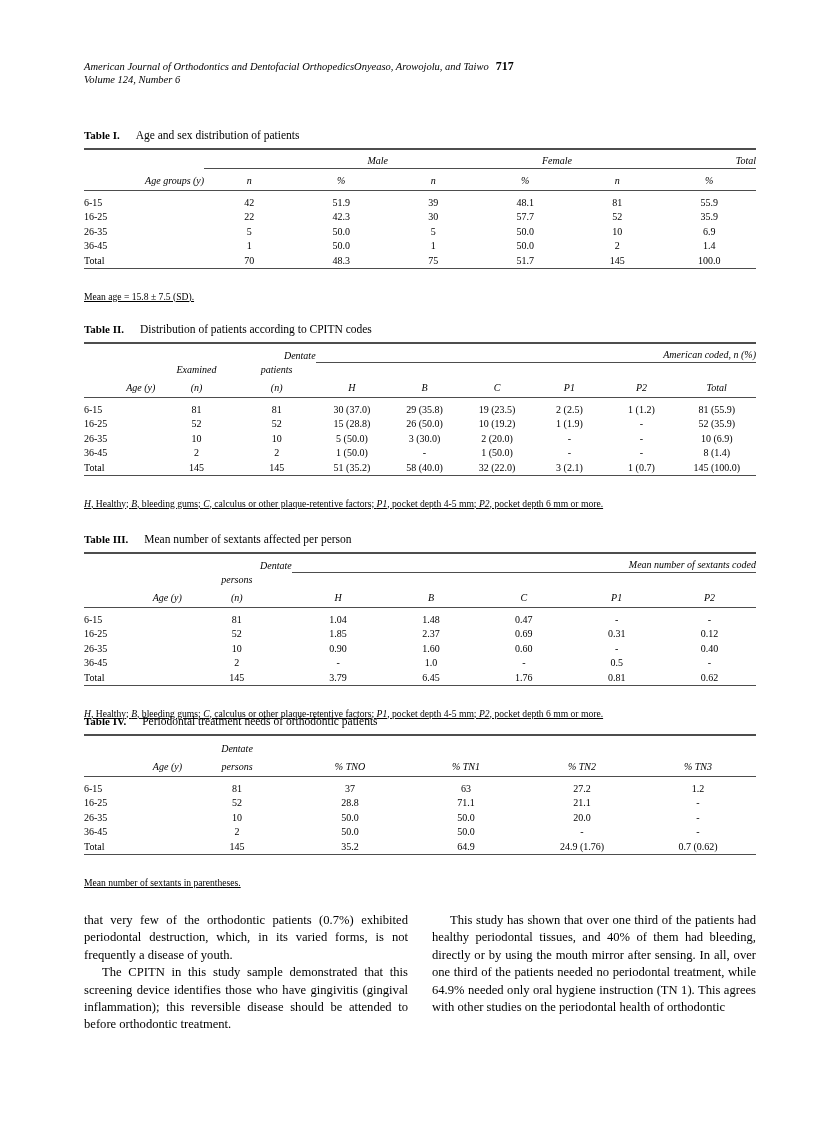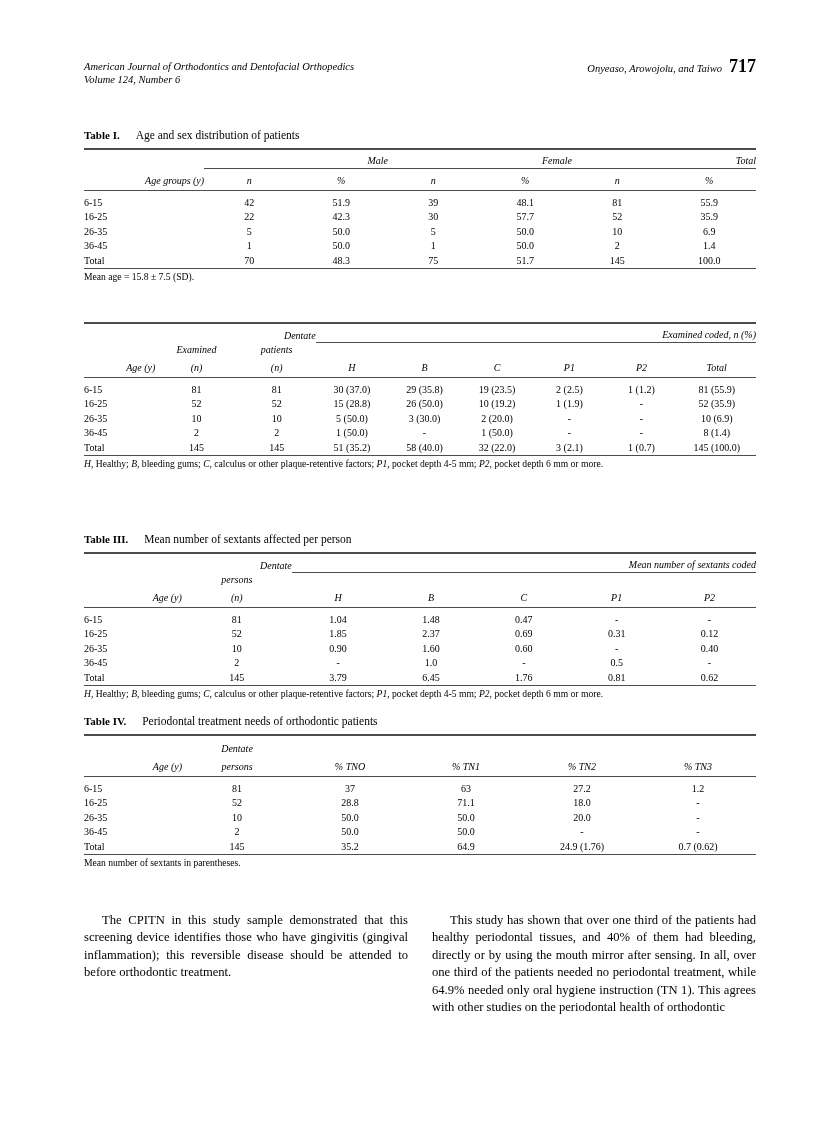--- a/index.html
+++ b/index.html
@@ -22,35 +22,35 @@
     height: 1122px;
   }
 
   
   .runhead {
     position: absolute;
     left: 84px;
     top: 60px;
     width: 672px;
     display: flex;
-    justify-content: space-between;
+    justify-content: flex-start;
     align-items: flex-start;
     font-size: 10.5px;
     line-height: 13px;
   }
   .runhead-left { font-style: italic; }
   .runhead-left .vol { font-style: italic; }
   .runhead-right {
     font-style: italic;
     white-space: nowrap;
   }
   .runhead-right .pageno {
     font-style: normal;
     font-weight: bold;
-    font-size: 18px;
+    font-size: 12px;
     margin-left: 7px;
   }
 
   
   .tblock { position: absolute; left: 84px; width: 672px; }
 
   .tcaption {
     font-size: 11.5px;
     line-height: 15px;
     margin-bottom: 5px;
@@ -94,22 +94,23 @@
   }
   tr.subhead td.stub { text-align: left; }
 
   tr.datarow td { height: 14.5px; text-align: center; }
   tr.datarow td.stub { text-align: left; }
   tr.datarow.first td { padding-top: 4px; }
 
   .fnote {
     font-size: 9.6px;
     line-height: 13px;
-    margin-top: 0;
+    margin-top: 20px;
     font-style: normal;
+    text-decoration: underline;
   }
   .fnote i { font-style: italic; }
 
   
   .t1 .c-stub { width: 122px; }
   .t1 .c-n    { width: 92px; }
   .t1 .c-pc   { width: 95px; }
 
   .t2 .c-stub { width: 78px; }
   .t2 .c-ex   { width: 88px; }
@@ -243,38 +244,41 @@
         </tr>
         <tr class="spanrule rule-bot">
           <td colspan="7"></td>
         </tr>
       </tbody>
     </table>
     <div class="fnote">Mean age = 15.8 ± 7.5 (SD).</div>
   </div>
 
   <div class="tblock t2" style="top:322px;">
+    <div class="tcaption">
+      <span class="tnum">Table II.</span><span class="ttitle">Distribution of patients according to CPITN codes</span>
+    </div>
     <table class="jt">
       <colgroup>
         <col class="c-stub">
           <col class="c-ex">
           <col class="c-dp">
         <col class="c-d">
           <col class="c-d">
           <col class="c-d">
           <col class="c-d">
           <col class="c-d">
           <col class="c-tot">
       </colgroup>
       <tbody>
         <tr class="grouprow rule-top">
           <td></td>
           <td></td>
           <td>Dentate</td>
-          <td colspan="6">Examined coded, n (%)</td>
+          <td colspan="6">American coded, n (%)</td>
         </tr>
         <tr class="subhead">
           <td class="stub"></td>
           <td>Examined</td>
           <td>patients</td>
           <td colspan="6" class="sp2" style="border-top:1px solid #4d4d4d;"></td>
         </tr>
         <tr class="colhead">
           <td class="stub">Age (y)</td>
           <td>(n)</td>
@@ -473,21 +477,21 @@
           <td>37</td>
           <td>63</td>
           <td>27.2</td>
           <td>1.2</td>
         </tr>
         <tr class="datarow">
           <td class="stub">16-25</td>
           <td>52</td>
           <td>28.8</td>
           <td>71.1</td>
-          <td>18.0</td>
+          <td>21.1</td>
           <td>-</td>
         </tr>
         <tr class="datarow">
           <td class="stub">26-35</td>
           <td>10</td>
           <td>50.0</td>
           <td>50.0</td>
           <td>20.0</td>
           <td>-</td>
         </tr>
@@ -510,20 +514,21 @@
         <tr class="spanrule rule-bot">
           <td colspan="6"></td>
         </tr>
       </tbody>
     </table>
     <div class="fnote">Mean number of sextants in parentheses.</div>
   </div>
 
   <div class="bodycols">
     <div class="bodycol">
+      <p>that very few of the orthodontic patients (0.7%) exhibited periodontal destruction, which, in its varied forms, is not frequently a disease of youth.</p>
       <p class="indent">The CPITN in this study sample demonstrated that this screening device identifies those who have gingivitis (gingival inflammation); this reversible disease should be attended to before orthodontic treatment.</p>
     </div>
     <div class="bodycol">
       <p class="indent">This study has shown that over one third of the patients had healthy periodontal tissues, and 40% of them had bleeding, directly or by using the mouth mirror after sensing. In all, over one third of the patients needed no periodontal treatment, while 64.9% needed only oral hygiene instruction (TN 1). This agrees with other studies on the periodontal health of orthodontic</p>
     </div>
   </div>
 
 </div>
 
 </body></html>

